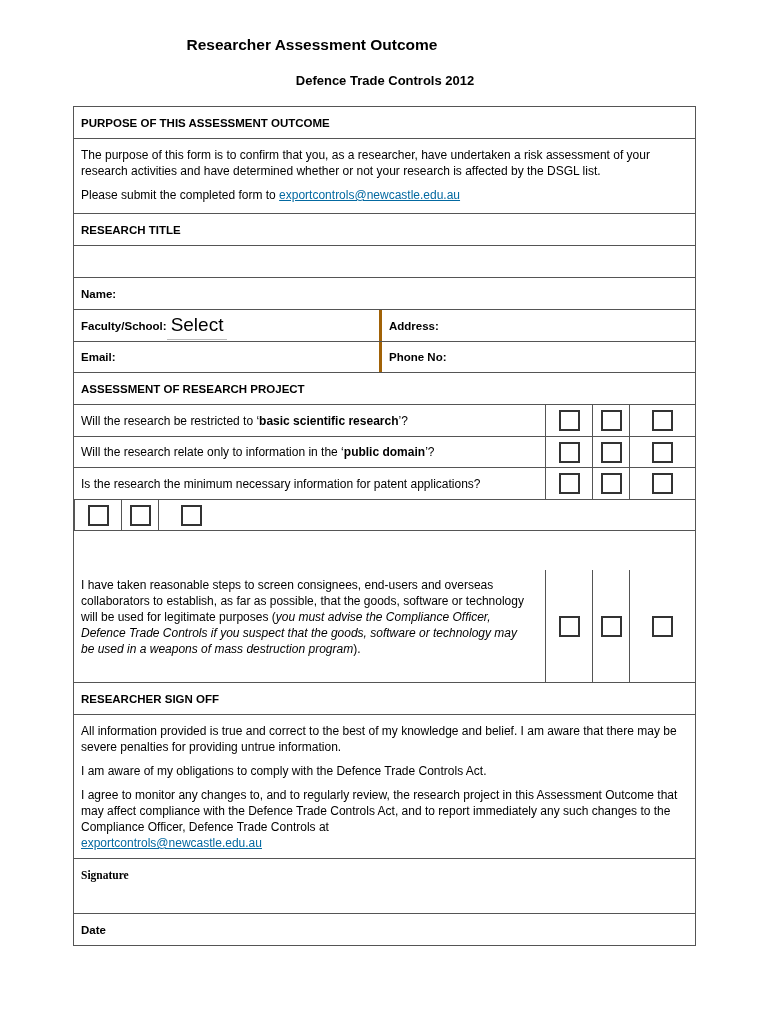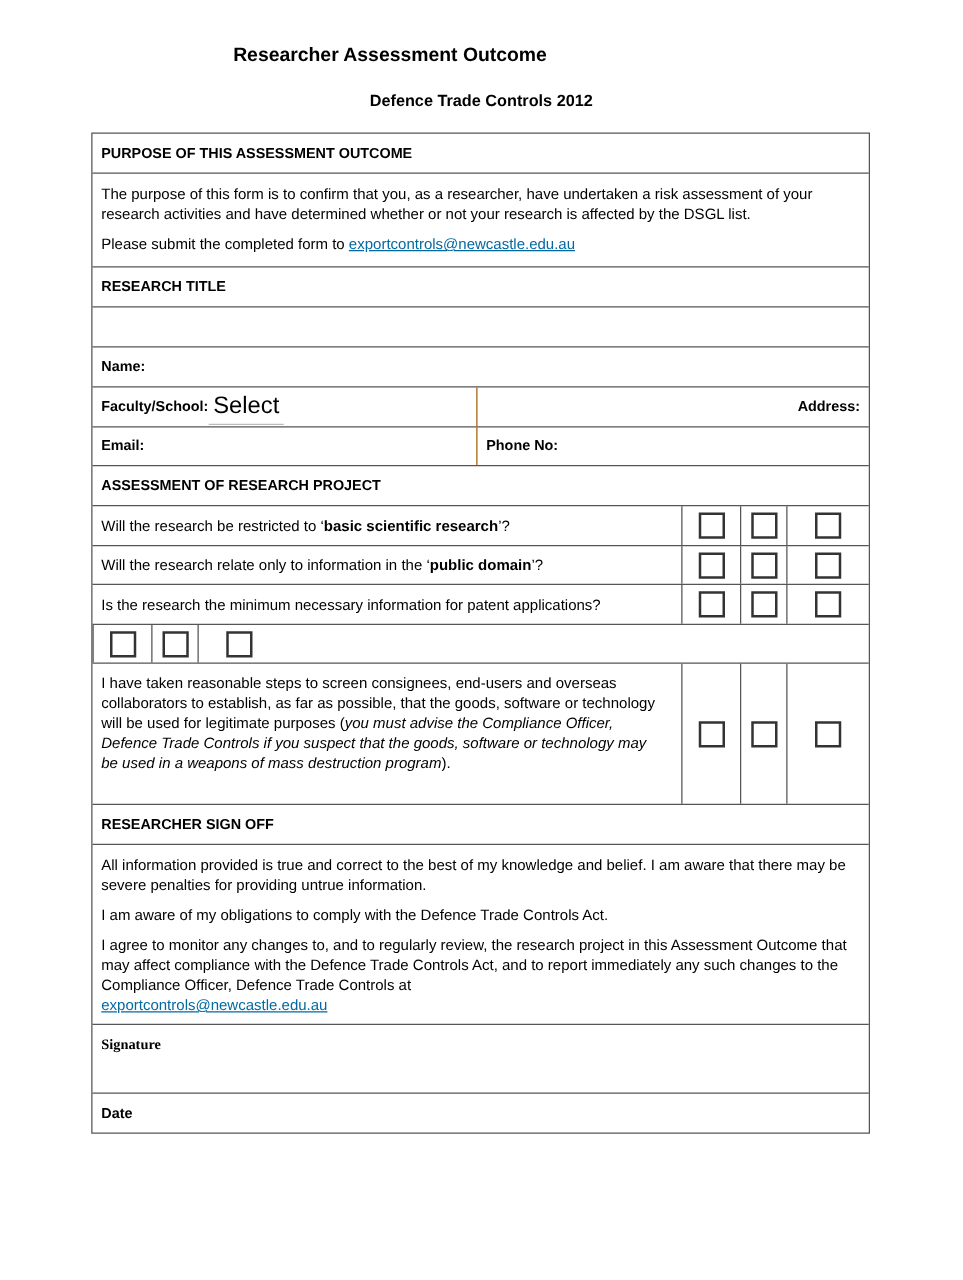--- a/index.html
+++ b/index.html
@@ -15,21 +15,21 @@
          font-size: 12px; line-height: 16px; }
   .row:last-child { border-bottom: none; }
   .cell { padding: 0 7px; box-sizing: border-box; }
   .hdr { font-weight: bold; font-size: 11.5px; }
   .r32 { height: 32px; display: flex; align-items: center; }
   .r31 { height: 31px; display: flex; align-items: center; }
   p { margin: 0; }
   .link { color: #0369a1; text-decoration: underline; cursor: pointer; }
   .split { display: flex; height: 100%; width: 100%; }
   .split > div { display: flex; align-items: center; box-sizing: border-box; padding: 0 7px; }
-  .left308 { width: 308px; border-right: 1px solid #a16207; }
+  .left308 { width: 308px; border-right: 3px solid #a16207; }
   .select-text { font-family: "Liberation Sans", sans-serif; font-size: 19px; font-weight: normal; margin-left: 4px; }
   .select-field { display: inline-flex; align-items: center; height: 28px; border-bottom: 1px solid #bbb; padding-right: 4px; cursor: pointer; }
   .q { display: flex; height: 100%; width: 100%; }
   .q .qtext { flex: 1; display: flex; align-items: center; padding: 0 7px; box-sizing: border-box; }
   .q .col { display: flex; align-items: center; justify-content: center; box-sizing: border-box; border-left: 1px solid #555; }
   .c-yes { width: 47px; }
   .c-no { width: 37px; }
   .c-unsure { width: 66px; }
   .box { width: 21px; height: 21px; border: 2px solid #333; box-sizing: border-box; background: #fff; cursor: pointer; }
   .bold { font-weight: bold; }
@@ -67,21 +67,21 @@
     <div class="cell hdr">Name:</div>
   </div>
   <div class="row r32">
     <div class="split">
       <div class="left308 hdr">
         <span>Faculty/School:</span>
         <span class="select-field">
           <span class="select-text">Select</span>
         </span>
       </div>
-      <div class="hdr" style="flex:1;justify-content:flex-end;">
+      <div class="hdr" style="flex:1;">
         <span>Address:</span>
       </div>
     </div>
   </div>
   <div class="row r31">
     <div class="split">
       <div class="left308 hdr">
         <span>Email:</span>
       </div>
       <div class="hdr" style="flex:1;">
@@ -158,21 +158,21 @@
         </div>
       <div class="col c-no">
           <div class="box"></div>
         </div>
       <div class="col c-unsure">
           <div class="box"></div>
         </div>
     </div>
   </div>
 
-  <div class="row" style="height:113px;">
+  <div class="row" style="height:113px;margin-top:39px;">
     <div class="q">
       <div class="qtext" style="align-items:flex-start; padding-top:7px; padding-right:14px;">
         <p><span>I have taken reasonable steps to screen consignees, end-users and overseas collaborators to establish, as far as possible, that the goods, software or technology will be used for legitimate purposes (</span><span class="ital">you must advise the Compliance Officer, Defence Trade Controls if you suspect that the goods, software or technology may be used in a weapons of mass destruction program</span><span>).</span></p>
       </div>
       <div class="col c-yes">
           <div class="box"></div>
         </div>
       <div class="col c-no">
           <div class="box"></div>
         </div>

